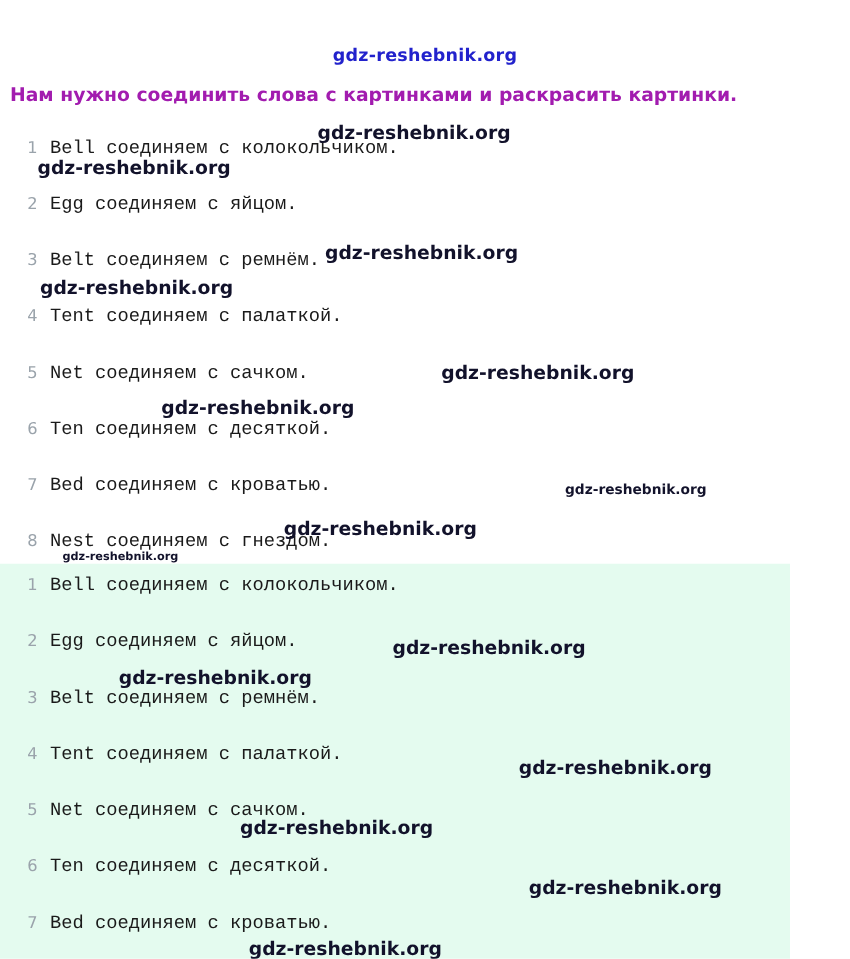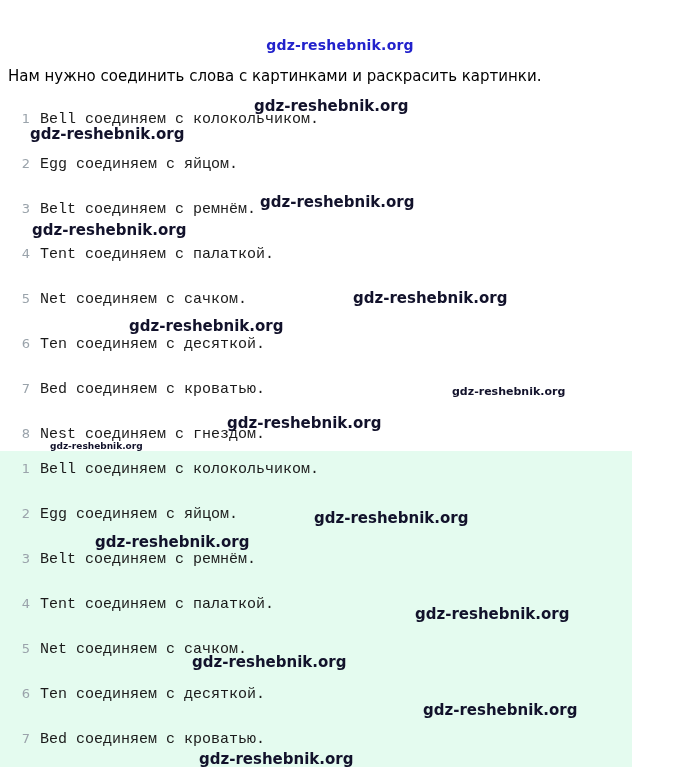--- a/index.html
+++ b/index.html
@@ -30,22 +30,22 @@
     font-size: 14px;
     font-weight: bold;
     font-family: "DejaVu Sans", sans-serif;
     letter-spacing: 0.2px;
   }
   .intro {
     position: absolute;
     left: 8px;
     top: 34px;
     font-size: 15px;
-    color: #000000;
-    font-weight: normal;
+    color: #a21caf;
+    font-weight: bold;
     font-family: "DejaVu Sans", sans-serif;
   }
   .answer-block {
     position: absolute;
     left: 0;
     top: 418px;
     width: 632px;
     height: 349px;
     background: #e4fbef;
   }

